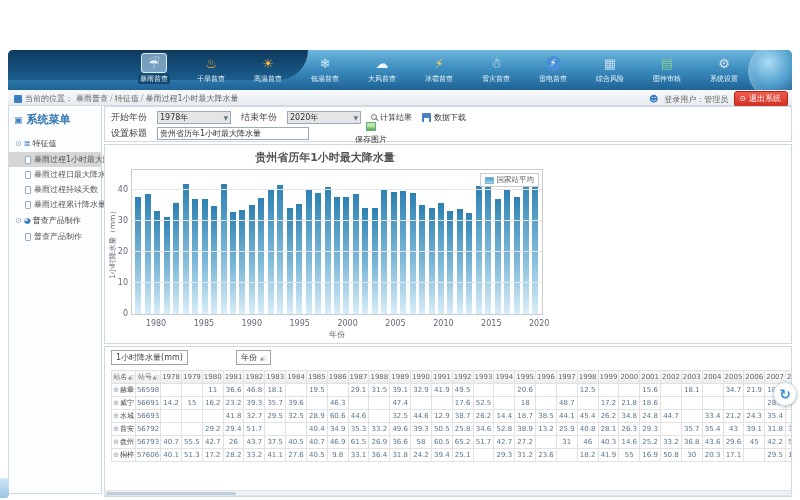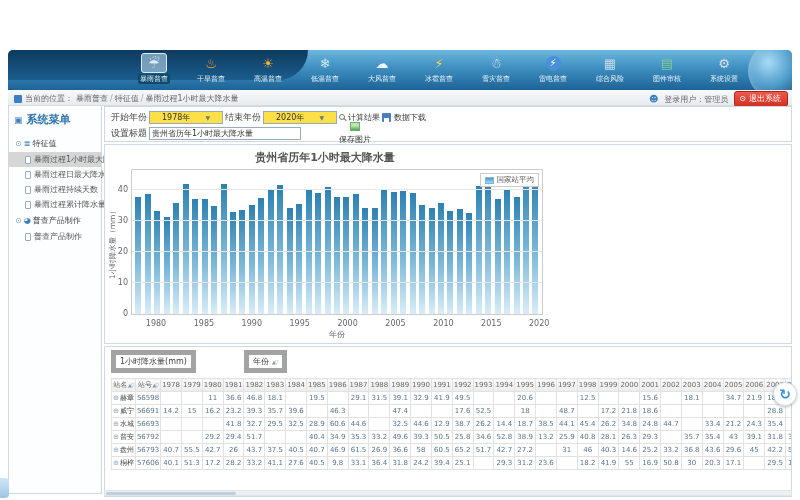--- a/index.html
+++ b/index.html
@@ -43,24 +43,24 @@
   .tree-item { display:flex; align-items:center; gap:3px; font-size:8px; color:#555; padding:2px 2px 2px 16px; cursor:pointer; white-space:nowrap; }
   .tree-item.selected { background:#d6d6d6; }
   .i-page { display:inline-block; width:6px; height:8px; background:#fff; border:1px solid #97adc2; border-radius:1px; flex:none; }
 
   
   #main { position:absolute; left:104px; top:106px; width:688px; height:391px; }
   .panel { background:#fff; border:1px solid #cdd9e3; }
 
   
   #toolbar { position:absolute; left:0; top:0; width:688px; height:36px; padding:2px 6px; }
-  .tb-row { display:flex; align-items:center; gap:2px; height:16px; font-size:9px; color:#333; }
+  .tb-row { display:flex; align-items:center; gap:10px; height:16px; font-size:9px; color:#333; }
   .tb-label { color:#444; }
-  .select-box { width:74px; height:13px; border:1px solid #9ab; background:#fde047; font-size:8px; color:#333;
-    display:flex; align-items:center; justify-content:space-between; padding:0 12px; cursor:pointer; }
+  .select-box { width:74px; height:13px; border:1px solid #9ab; background:#e5e5e5; font-size:8px; color:#333;
+    display:flex; align-items:center; justify-content:space-between; padding:0 2px; cursor:pointer; }
   .select-box .arrow { color:#678; font-size:6px; }
   #title-input { width:152px; height:13px; border:1px solid #9ab; background:#fff; font-size:8px; color:#333; padding:0 2px; font-family:inherit; }
   .tb-note { color:#e84a33; font-size:8px; }
   .tb-btn { display:flex; align-items:center; gap:3px; font-size:8px; color:#333; cursor:pointer; }
   .i-mag { width:6px; height:6px; border:1px solid #777; border-radius:50%; position:relative; display:inline-block; }
   .i-mag::after { content:""; position:absolute; width:4px; height:1px; background:#777; transform:rotate(45deg); right:-3px; bottom:-1px; }
   .i-disk { width:9px; height:9px; background:#4a7fc1; border-radius:1px; position:relative; display:inline-block; }
   .i-disk::after { content:""; position:absolute; left:2px; bottom:0; width:5px; height:4px; background:#fff; }
   .i-photo { width:10px; height:9px; background:linear-gradient(#bfe6a9 40%,#57a845); border:1px solid #6a8; display:inline-block; }
 
@@ -74,21 +74,21 @@
   .ytick { position:absolute; left:-19px; width:15px; text-align:right; font-size:8px; color:#667; }
   .xtick { position:absolute; top:149px; transform:translateX(-50%); font-size:8px; color:#667; }
   #ylabel { position:absolute; left:-24px; top:0; width:146px; height:10px; transform:rotate(-90deg) translateX(-146px); transform-origin:0 0; text-align:center; font-size:7.5px; color:#667; white-space:nowrap; }
   #xlabel { position:absolute; left:26px; top:184px; width:412px; text-align:center; font-size:8px; color:#667; }
   #legend { position:absolute; top:3px; right:3px; border:1px solid #ccc; background:#fff; font-size:7.5px; color:#555; padding:1px 4px; display:flex; align-items:center; gap:3px; }
   .legend-swatch { width:9px; height:7px; background:linear-gradient(to bottom,#4a9cc8,#a5d5ec); border:1px solid #7fb7d6; display:inline-block; }
 
   
   #table-block { position:absolute; left:0; top:240px; width:688px; height:151px; overflow:hidden; padding:3px 0 0 6px; }
   #filter-row { display:flex; align-items:center; gap:48px; margin-bottom:5px; }
-  .filter-box { border:5px solid #a3a3a3; background:#fff; font-size:8px; color:#444; padding:1px 4px; display:flex; align-items:center; gap:3px; cursor:pointer; }
+  .filter-box { border:1px solid #a3a3a3; background:#fff; font-size:8px; color:#444; padding:1px 4px; display:flex; align-items:center; gap:3px; cursor:pointer; }
   .sort-arrows { font-size:5px; color:#89a; letter-spacing:-1px; }
   #grid-wrap { width:682px; overflow:hidden; }
   table { border-collapse:collapse; table-layout:fixed; }
   th,td { border:1px solid #e2e2e2; font-size:7px; font-weight:normal; height:13px; padding:0 1px; text-align:center; white-space:nowrap; overflow:hidden; color:#5a748c; }
   th { background:linear-gradient(#fdfdfd,#ececec); color:#666; }
   td.cell-name { text-align:left; color:#444; }
   .expand-ico { color:#9ab; font-size:7px; margin-right:1px; }
   .col-name { width:42px; } .col-id { width:34px; } .col-year { width:16px; }
 
   #refresh-fab { position:absolute; left:669px; top:276px; width:24px; height:24px; border-radius:50%;

